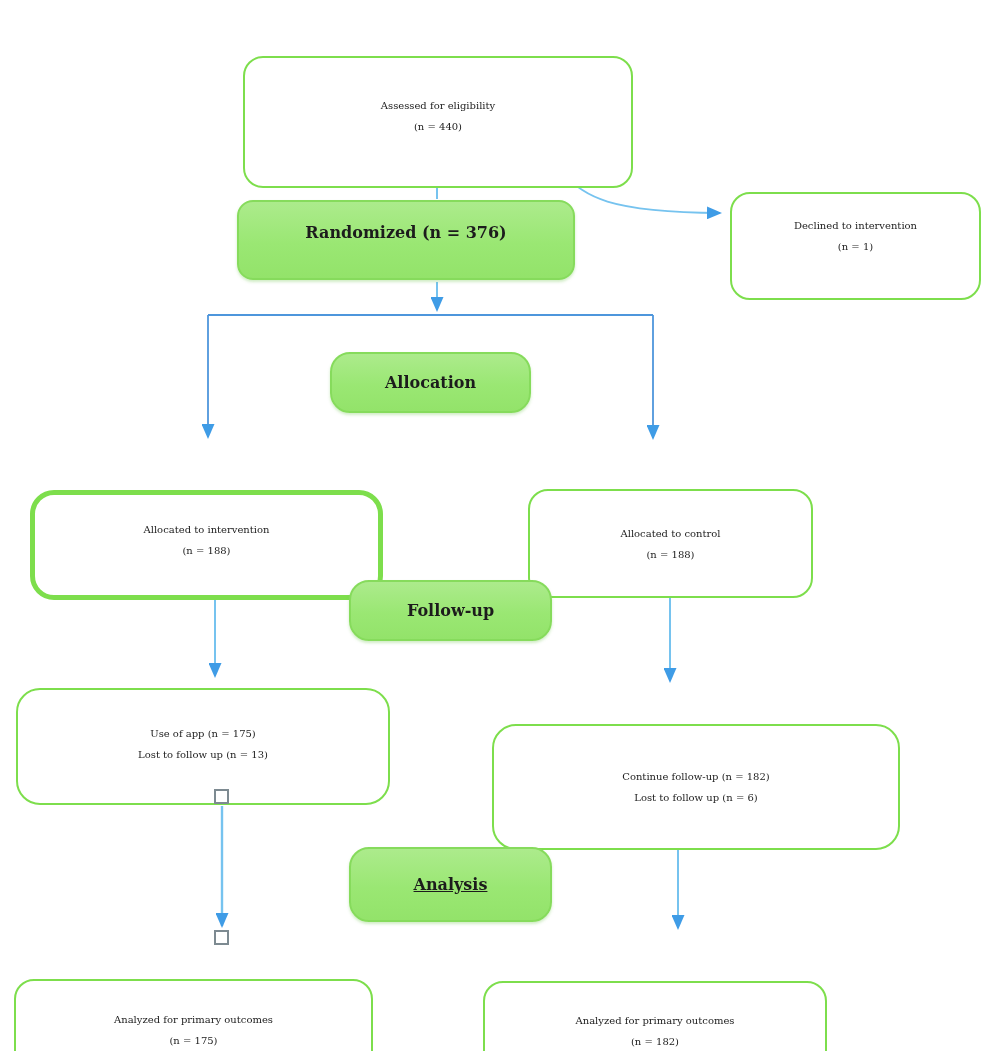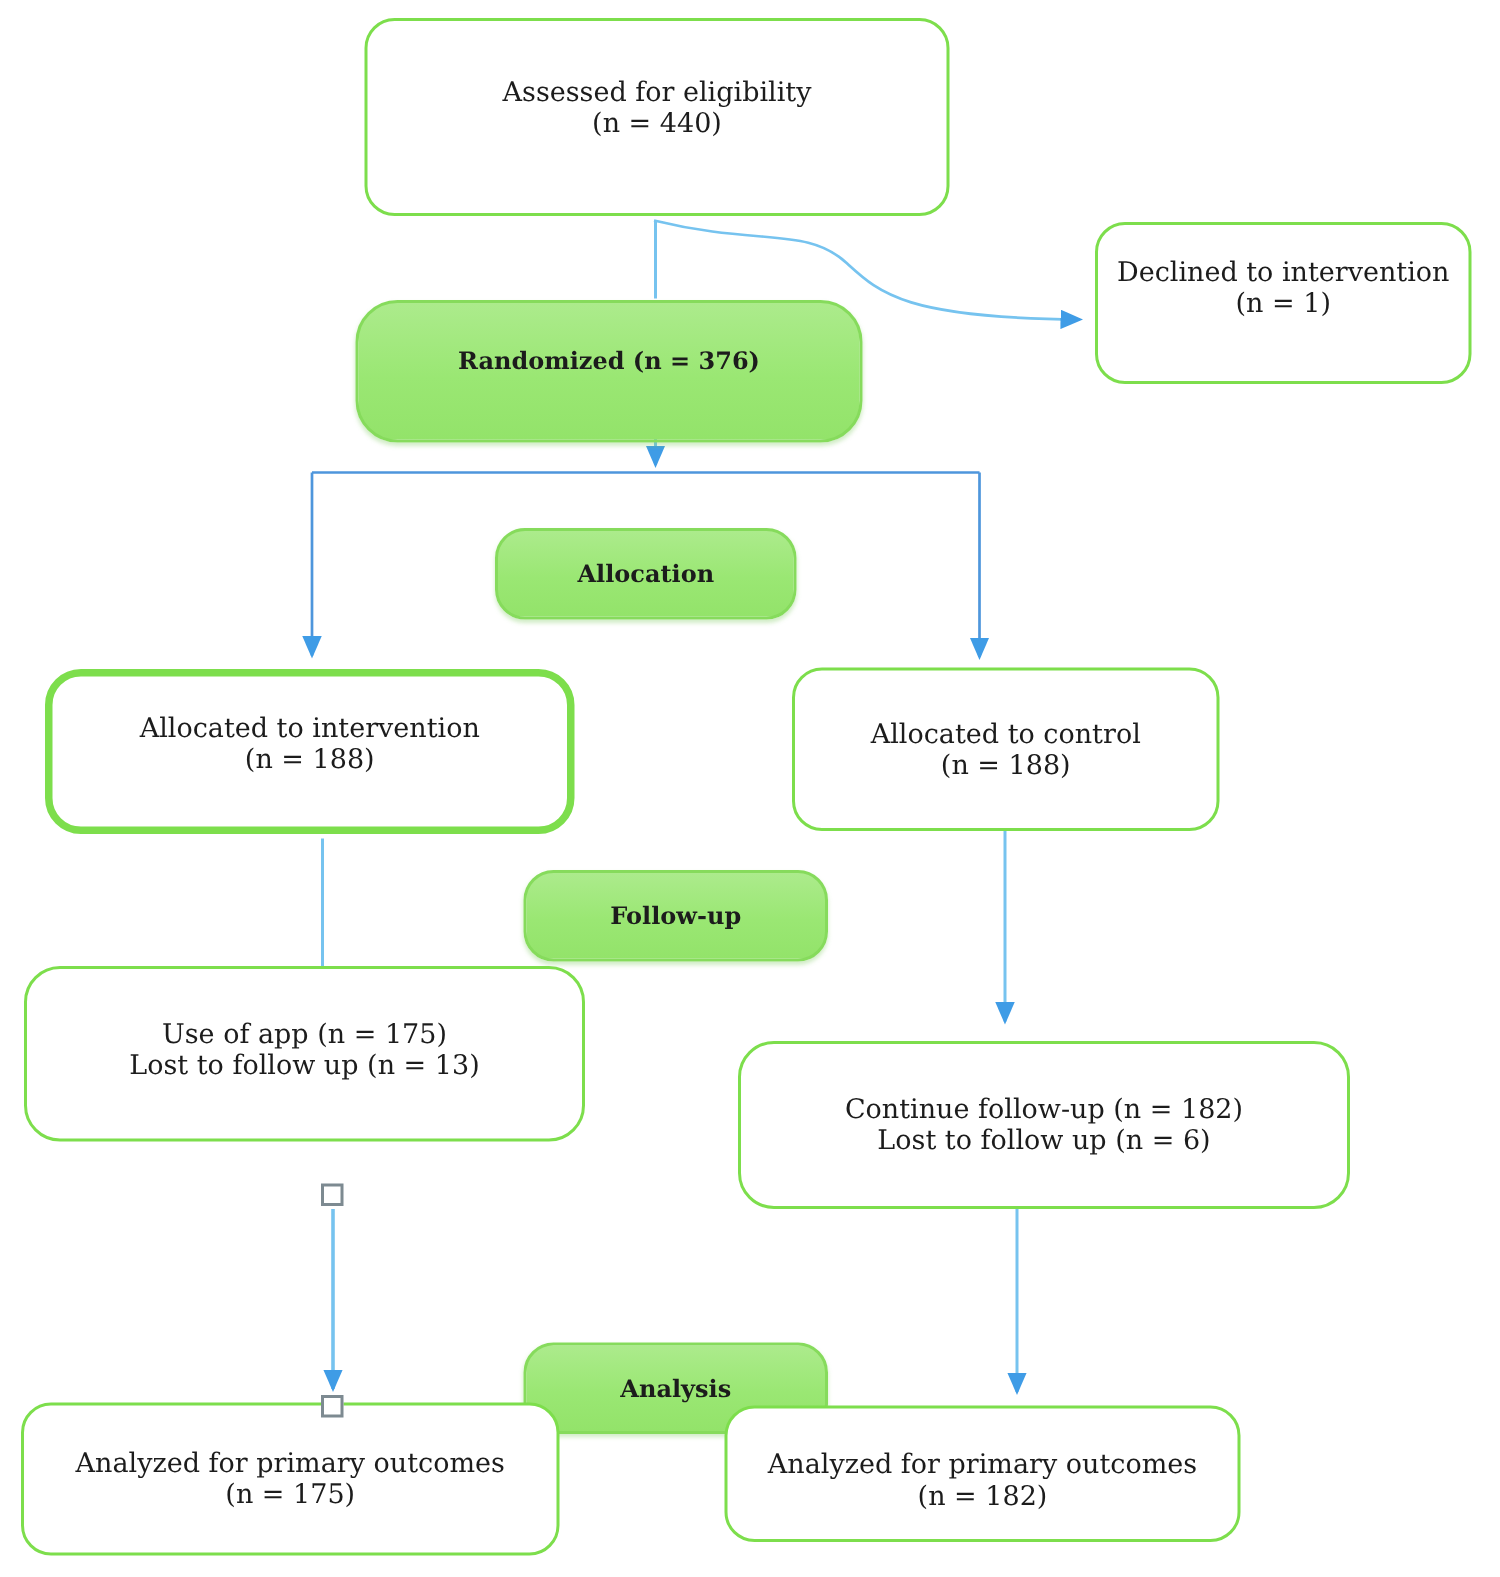--- a/index.html
+++ b/index.html
@@ -11,21 +11,21 @@
   }
   svg.wires { position:absolute; left:0; top:0; width:1000px; height:1051px; }
   .wire-light { stroke:var(--connector-blue-light,#76c3ef); stroke-width:2; fill:none; }
   .wire-blue  { stroke:var(--connector-blue,#4e96dc); stroke-width:1.8; fill:none; }
   .arrowhead  { fill:var(--arrowhead-blue,#3f9ce6); }
   .node {
     position:absolute; box-sizing:border-box;
     display:flex; flex-direction:column; justify-content:center; align-items:center;
     text-align:center; background:#ffffff;
     border:2px solid var(--node-border-green,#7dde4c);
-    border-radius:20px; font-size:18px; line-height:21px;
+    border-radius:20px; font-size:10px; line-height:21px;margin-top:44px;
   }
   .node.thick { border-width:5px; border-radius:24px; }
   .milestone {
     position:absolute; box-sizing:border-box;
     display:flex; justify-content:center; align-items:center; text-align:center;
     background:linear-gradient(180deg, #aceb8c 0%, #9ae773 55%, #93e36a 100%);
     border:2px solid var(--label-border-green,#86db5c);
     border-radius:20px; font-weight:bold; font-size:16px;
     box-shadow:0 2px 3px rgba(120,200,90,0.35);
   }
@@ -70,21 +70,21 @@
   <div class="node" style="left:243px; top:12px; width:390px; height:132px; padding-bottom:12px;">
     <div>Assessed for eligibility</div>
     <div>(n = 440)</div>
   </div>
 
   <div class="node" style="left:730px; top:148px; width:251px; height:108px; padding-bottom:20px;">
     <div>Declined to intervention</div>
     <div>(n = 1)</div>
   </div>
 
-  <div class="milestone" style="left:237px; top:200px; width:338px; height:95px; padding-bottom:15px; border-radius:28px;">
+  <div class="milestone" style="left:237px; top:200px; width:338px; height:80px; padding-bottom:15px; border-radius:16px;">
     <span>Randomized (n = 376)</span>
   </div>
 
   <div class="milestone" style="left:330px; top:352px; width:201px; height:61px;">
     <span>Allocation</span>
   </div>
 
   <div class="node thick" style="left:30px; top:446px; width:353px; height:110px; padding-bottom:10px;">
     <div>Allocated to intervention</div>
     <div>(n = 188)</div>
@@ -97,26 +97,26 @@
 
   <div class="milestone" style="left:349px; top:580px; width:203px; height:61px;">
     <span>Follow-up</span>
   </div>
 
   <div class="node" style="left:16px; top:644px; width:374px; height:117px; padding-bottom:5px; border-radius:24px;">
     <div>Use of app (n = 175)</div>
     <div>Lost to follow up (n = 13)</div>
   </div>
 
-  <div class="node" style="left:492px; top:694px; width:408px; height:112px; border-radius:24px;">
+  <div class="node" style="left:492px; top:680px; width:408px; height:126px; border-radius:24px;">
     <div>Continue follow-up (n = 182)</div>
     <div>Lost to follow up (n = 6)</div>
   </div>
 
-  <div class="milestone" style="left:349px; top:895px; width:203px; height:61px;">
+  <div class="milestone" style="left:349px; top:847px; width:203px; height:75px;text-decoration:underline;">
     <span>Analysis</span>
   </div>
 
   <div class="node" style="left:14px; top:935px; width:359px; height:102px;">
     <div>Analyzed for primary outcomes</div>
     <div>(n = 175)</div>
   </div>
 
   <div class="node" style="left:483px; top:937px; width:344px; height:91px; padding-top:8px;">
     <div>Analyzed for primary outcomes</div>

